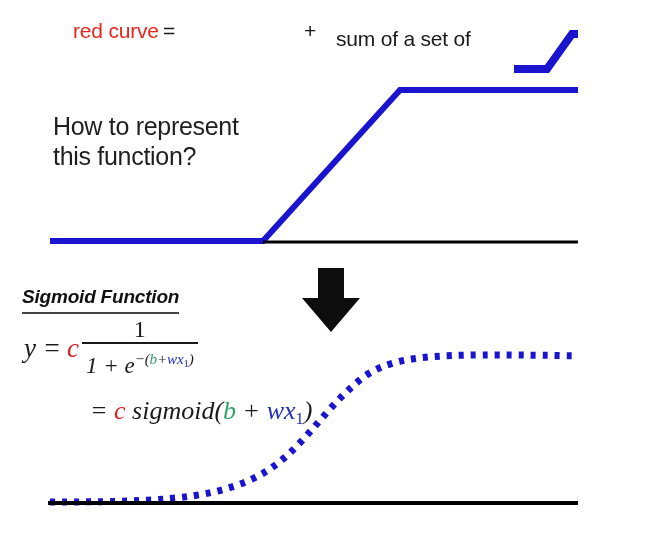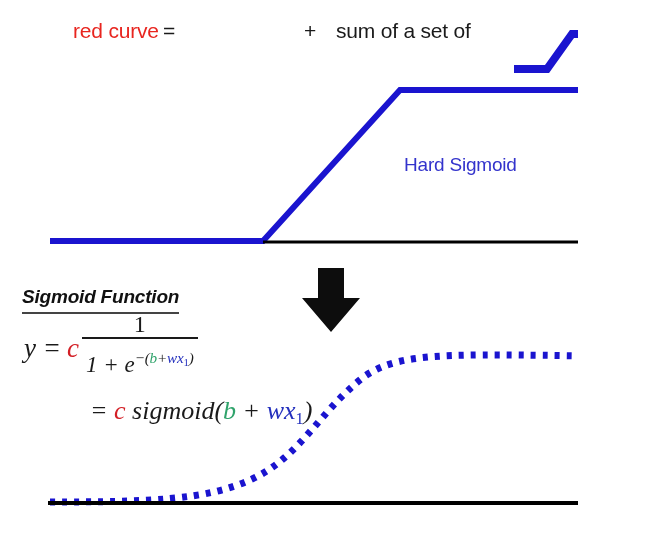--- a/index.html
+++ b/index.html
@@ -36,21 +36,21 @@
     color: #1a1a1a;
     white-space: nowrap;
     letter-spacing: -0.2px;
   }
   .eqtext.red { color: #e8251f; }
 
   #redcurve-word { left: 73px;  top: 0px; }
   #eq-sign       { left: 163px; top: 0px; }
   #constant-word { left: 200px; top: 0px; }
   #plus-sign     { left: 304px; top: 0px; }
-  #sumof-word    { left: 336px; top: 0px; text-align: right; }
+  #sumof-word    { left: 336px; top: 8px; text-align: right; }
 
   
   #mini-hard-sigmoid {
     position: absolute;
     left: 510px;
     top: 6px;
     width: 104px;
     height: 52px;
   }
 
@@ -177,21 +177,21 @@
     font-style: normal;
     padding: 0 6px 1px 6px;
   }
   .frac .bar {
     width: 100%;
     height: 2px;
     background: #1a1a1a;
   }
   .frac .den {
     font-size: 23px;
-    line-height: 36px;
+    line-height: 27px;
     padding: 1px 4px 0 4px;
     white-space: nowrap;
   }
   .frac .den .expo {
     font-size: 0.66em;
     vertical-align: 0.62em;
     letter-spacing: -0.2px;
   }
   .frac .den .expo .sub1 {
     font-size: 0.72em;
@@ -232,30 +232,33 @@
     <span class="eqtext red" id="redcurve-word">red curve</span>
     <span class="eqtext" id="eq-sign">=</span>
     <span class="eqtext" id="plus-sign">+</span>
     <span class="eqtext" id="sumof-word">sum of a set of</span>
 
     <svg id="mini-hard-sigmoid" viewBox="0 0 104 52">
       <polyline points="4,45 37,45 62,10 100,10" fill="none" stroke="#1a14cf" stroke-width="8" stroke-linecap="butt" stroke-linejoin="miter"></polyline>
     </svg>
   </div>
 
+  <div id="question">
+    <span class="qline">How to represent</span>
+    <span class="qline">this function?</span>
+  </div>
 
   <svg id="top-plot" viewBox="0 0 670 210">
 
     <polyline points="50,181 263,181 400,30 608,30" fill="none" stroke="#1a14cf" stroke-width="6" stroke-linecap="butt" stroke-linejoin="miter"></polyline>
 
     <line x1="263" y1="182" x2="604" y2="182" stroke="#000000" stroke-width="3"></line>
     <polygon points="600,175 618,182 600,189" fill="#000000"></polygon>
   </svg>
 
-  <div id="hard-sigmoid-label">Hard Sigmoid</div>
 
   <div class="axis-label" id="x1-top">
     <span>x</span><sub>1</sub>
   </div>
 
   <svg id="down-arrow" viewBox="0 0 70 70">
     <polygon points="20,2 46,2 46,32 62,32 33,66 4,32 20,32" fill="#0d0d0d"></polygon>
   </svg>
 
   <div id="sigmoid-block">

